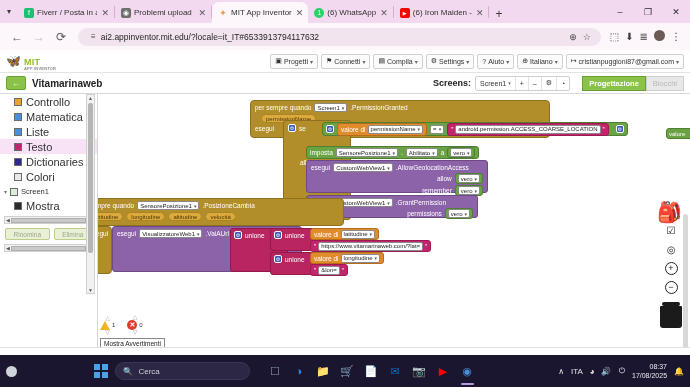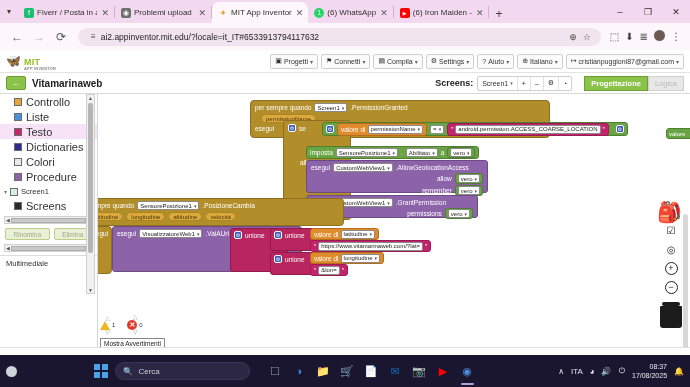--- a/index.html
+++ b/index.html
@@ -347,77 +347,76 @@
           <span>Screen1</span>
           <span class="cv" style="font-size:5px;color:#666;margin-left:2px;">▾</span>
         </div>
         <div>+</div>
         <div>–</div>
         <div>⚙</div>
         <div>◔</div>
       </div>
       <div class="tgl-group">
         <div class="tgl">Progettazione</div>
-        <div class="tgl off">Logica</div>
+        <div class="tgl off">Blocchi</div>
       </div>
     </div>
   </div>
 
   <div class="palette">
 
     <div class="pal-item">
       <span class="swatch" style="background:#e8a33d"></span>
       <span>Controllo</span>
     </div>
     <div class="pal-item">
       <span class="swatch" style="background:#4a90d9"></span>
+      <span>Matematica</span>
+    </div>
+    <div class="pal-item">
+      <span class="swatch" style="background:#4a90d9"></span>
       <span>Liste</span>
     </div>
     <div class="pal-item sel">
       <span class="swatch" style="background:#c2256b"></span>
       <span>Testo</span>
     </div>
     <div class="pal-item">
       <span class="swatch" style="background:#2e2a8f"></span>
       <span>Dictionaries</span>
     </div>
     <div class="pal-item">
       <span class="swatch" style="background:#e9e9e9"></span>
       <span>Colori</span>
-    </div>
-    <div class="pal-item">
-      <span class="swatch" style="background:#8c62a8"></span>
-      <span>Procedure</span>
     </div>
 
     <div class="pal-head" style="padding-left:4px">
       <span class="tri">▾</span>
       <span class="swatch" style="background:#d8f0d8"></span>
       <span>Screen1</span>
     </div>
     <div class="pal-item">
       <span class="swatch" style="background:#2b2b2b"></span>
-      <span>Screens</span>
+      <span>Mostra</span>
     </div>
 
     <div class="pal-scroll-h">
       <span class="arw">◀</span>
       <span class="thumb"></span>
       <span class="arw">▶</span>
     </div>
     <div class="pal-btn-row">
       <div class="pal-btn">Rinomina</div>
       <div class="pal-btn">Elimina</div>
     </div>
     <div class="pal-scroll-h">
       <span class="arw">◀</span>
       <span class="thumb"></span>
       <span class="arw">▶</span>
     </div>
-    <div class="pal-section">Multimediale</div>
   </div>
   <div class="pal-vscroll">
     <span class="vup">▲</span>
     <span class="vthumb"></span>
     <span class="vdn">▼</span>
   </div>
 
   <div class="canvas">
     <div class="grid-dots"></div>
 

